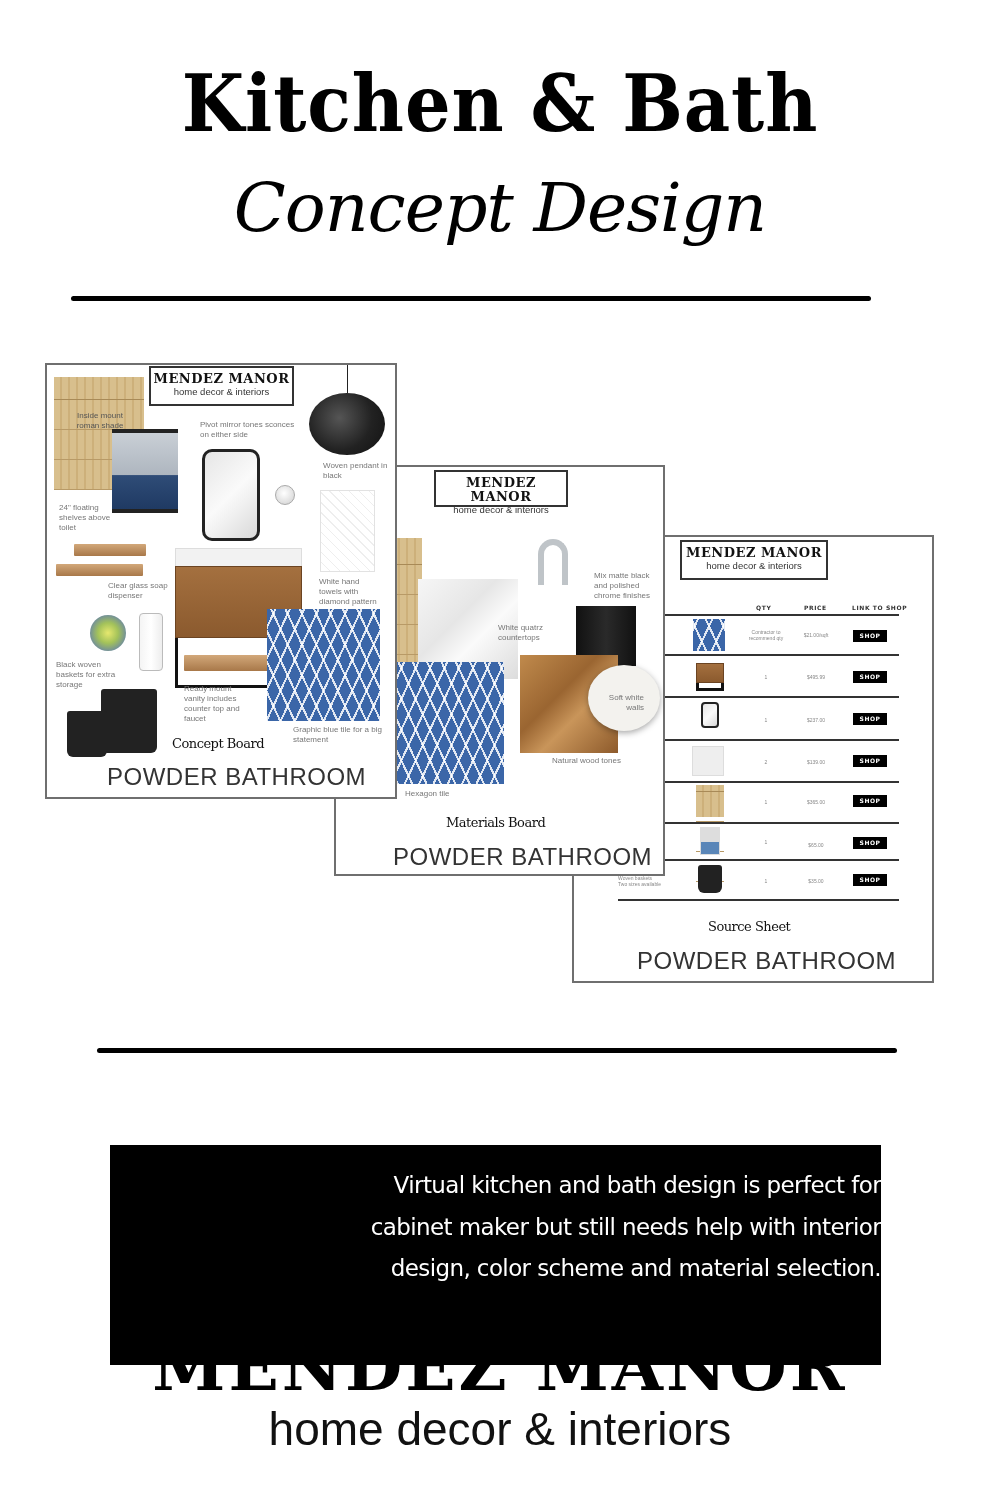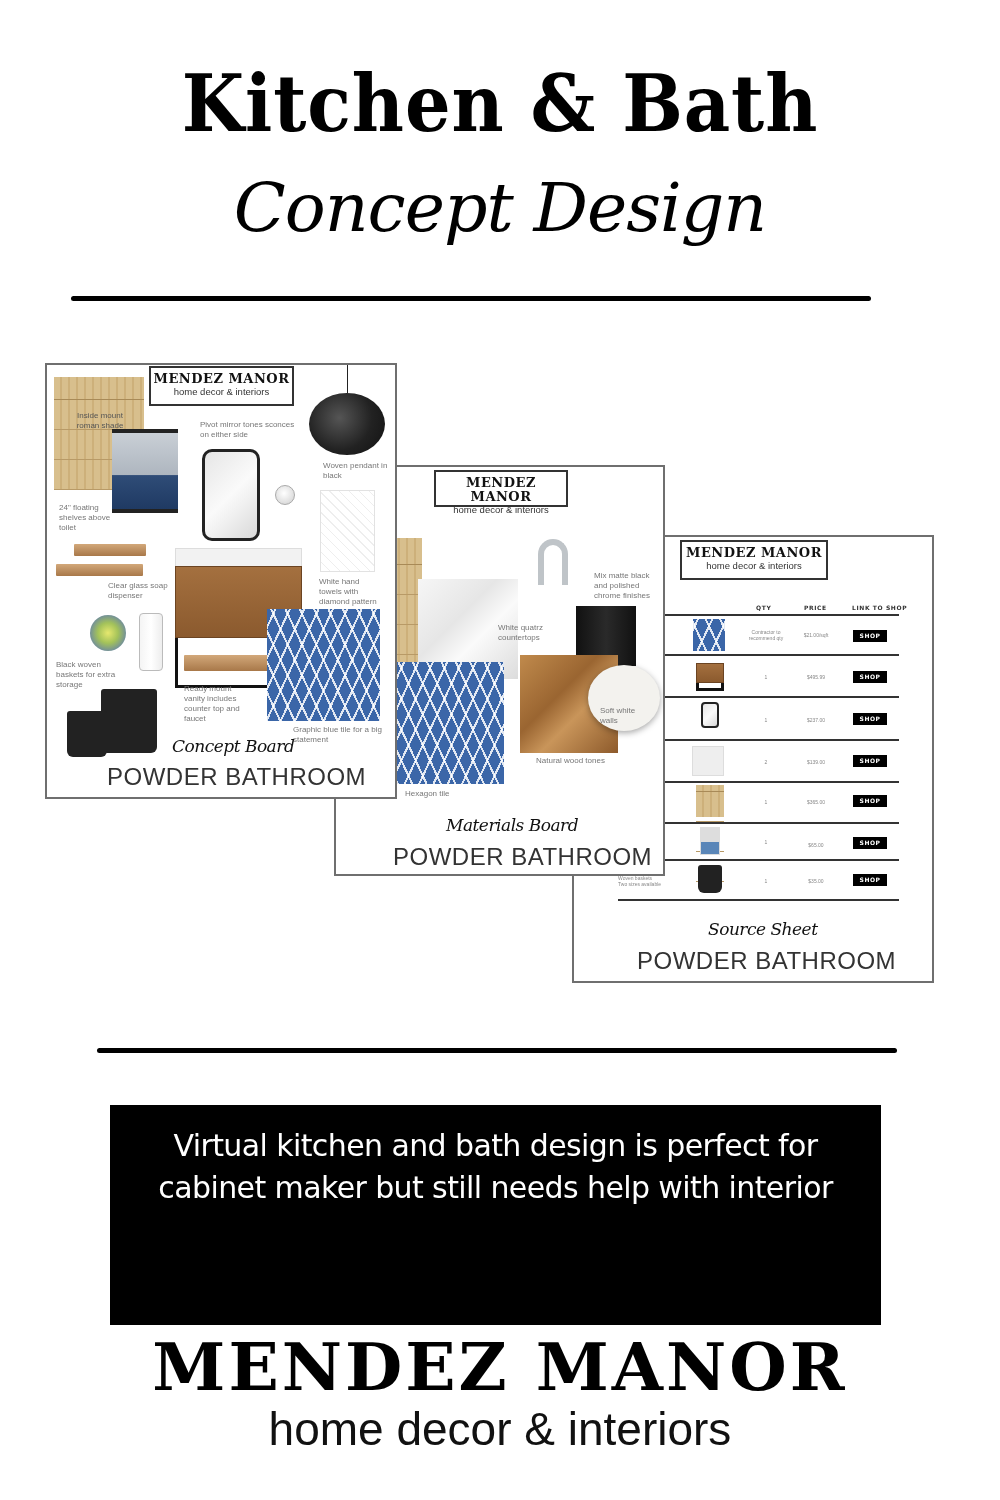--- a/index.html
+++ b/index.html
@@ -34,22 +34,22 @@
     .mm-box .mm-sub {
       font-family: "Liberation Sans", sans-serif; font-size: 9.5px; color: #333;
       display: block; line-height: 12px;
     }
     .lbl {
       position: absolute; font-family: "Liberation Sans", sans-serif; font-size: 8px;
       color: #777; line-height: 10px;
     }
     .lbl.r { text-align: left; }
     .script {
-      position: absolute; font-family: "DejaVu Serif", serif; font-style: italic;
-      font-size: 17px; color: #111; letter-spacing: -0.5px;
+      position: absolute; font-family: "DejaVu Serif", serif; 
+      font-size: 13px; color: #111; letter-spacing: -0.5px;
     }
     .board-name {
       position: absolute; font-family: "Liberation Sans", sans-serif; font-size: 24px;
       color: #333; letter-spacing: 0.5px; font-weight: normal;
     }
 
     
     .shade { position: absolute; background: repeating-linear-gradient(90deg, #d8bf8d 0 6px, #cdb07a 6px 8px); }
     .shade::after { content: ""; position: absolute; left: 0; right: 0; top: 20%; height: 1px; background: #a88a57; box-shadow: 0 30px 0 #b89a67, 0 60px 0 #b89a67, 0 90px 0 #b89a67; }
     .tile {
@@ -81,23 +81,23 @@
 
     
     .tbl-head { position: absolute; font-family: "DejaVu Sans", sans-serif; font-size: 6px; font-weight: bold; letter-spacing: 0.6px; color: #333; }
     .tbl-line { position: absolute; height: 2px; background: #333; }
     .tbl-thumb { position: absolute; background: #eee; border: 1px solid #ddd; }
     .tbl-cell { position: absolute; font-family: "Liberation Sans", sans-serif; font-size: 5px; color: #888; text-align: center; line-height: 6px; }
     .shop-btn { position: absolute; background: #000; color: #fff; font-family: "DejaVu Sans", sans-serif; font-weight: bold; font-size: 6px; letter-spacing: 0.5px; text-align: center; line-height: 12px; width: 34px; height: 12px; }
 
     
     .info-box {
-      position: absolute; left: 110px; top: 1105px; width: 771px; height: 220px;
-      background: #000; color: #fff; text-align: center;
-      font-family: "DejaVu Sans", sans-serif; font-size: 30px; line-height: 41.5px;
+      position: absolute; left: 110px; top: 1145px; width: 771px; height: 220px;
+      background: #000; color: #fff; text-align: right;
+      font-family: "DejaVu Sans", sans-serif; font-size: 23px; line-height: 41.5px;
       padding-top: 20px; letter-spacing: -0.6px;
     }
     .brand-title {
       position: absolute; left: 0; width: 1000px; top: 1328px; text-align: center;
       font-family: "DejaVu Serif", serif; font-weight: bold; font-size: 66px;
       letter-spacing: 3px; color: #000;
     }
     .brand-sub {
       position: absolute; left: 0; width: 1000px; top: 1402px; text-align: center;
       font-family: "Liberation Sans", sans-serif; font-size: 46px; color: #111;
@@ -198,22 +198,22 @@
   <div class="shade" style="left:0; top:71px; width:86px; height:130px;"></div>
   <div class="marble" style="left:82px; top:112px; width:100px; height:100px;"></div>
   <div class="faucet" style="left:202px; top:72px; width:30px; height:46px;"></div>
   <div class="lbl" style="left:258px; top:104px; width:62px;">Mix matte black and polished chrome finishes</div>
   <div class="lbl" style="left:162px; top:156px; width:60px;">White quatrz countertops</div>
   <div class="dark-wood-panel" style="left:240px; top:139px; width:60px; height:60px;"></div>
   <div class="raffia-ball" style="left:-30px; top:150px; width:75px; height:80px;"></div>
   <div class="tile" style="left:20px; top:195px; width:148px; height:122px;"></div>
   <div class="wood" style="left:184px; top:188px; width:98px; height:98px;"></div>
   <div class="paint-swatch" style="left:252px; top:198px; width:72px; height:66px;"></div>
-  <div class="lbl" style="left:264px; top:226px; width:44px; text-align:left;margin-top:13px;">Soft white walls</div>
-  <div class="lbl" style="left:200px; top:289px;">Natural wood tones</div>
+  <div class="lbl" style="left:264px; top:226px; width:44px; text-align:right;">Soft white walls</div>
+  <div class="lbl" style="left:216px; top:289px;">Natural wood tones</div>
   <div class="lbl" style="left:69px; top:322px;">Hexagon tile</div>
   <div class="script" style="left:110px; top:348px;">Materials Board</div>
   <div class="board-name" style="left:57px; top:376px;">POWDER BATHROOM</div>
 </div>
 
 <div class="board" style="left:45px; top:363px; width:352px; height:436px;">
   <div class="mm-box" style="left:102px; top:1px; width:145px; height:40px;">
     <span class="mm-title">MENDEZ MANOR</span>
     <span class="mm-sub">home decor &amp; interiors</span>
   </div>
@@ -245,16 +245,17 @@
   <div class="lbl r" style="left:246px; top:360px; width:98px;">Graphic blue tile for a big statement</div>
   <div class="script" style="left:125px; top:371px;">Concept Board</div>
   <div class="board-name" style="left:60px; top:398px;">POWDER BATHROOM</div>
 </div>
 
 <div class="rule" style="left:97px; top:1048px; width:800px;"></div>
 
 <div class="info-box">
   <div>Virtual kitchen and bath design is perfect for</div>
   <div>cabinet maker but still needs help with interior</div>
+  <div>design, color scheme and material selection.</div>
 </div>
 
 <div class="brand-title">MENDEZ MANOR</div>
 <div class="brand-sub">home decor &amp; interiors</div>
 
 </body></html>

